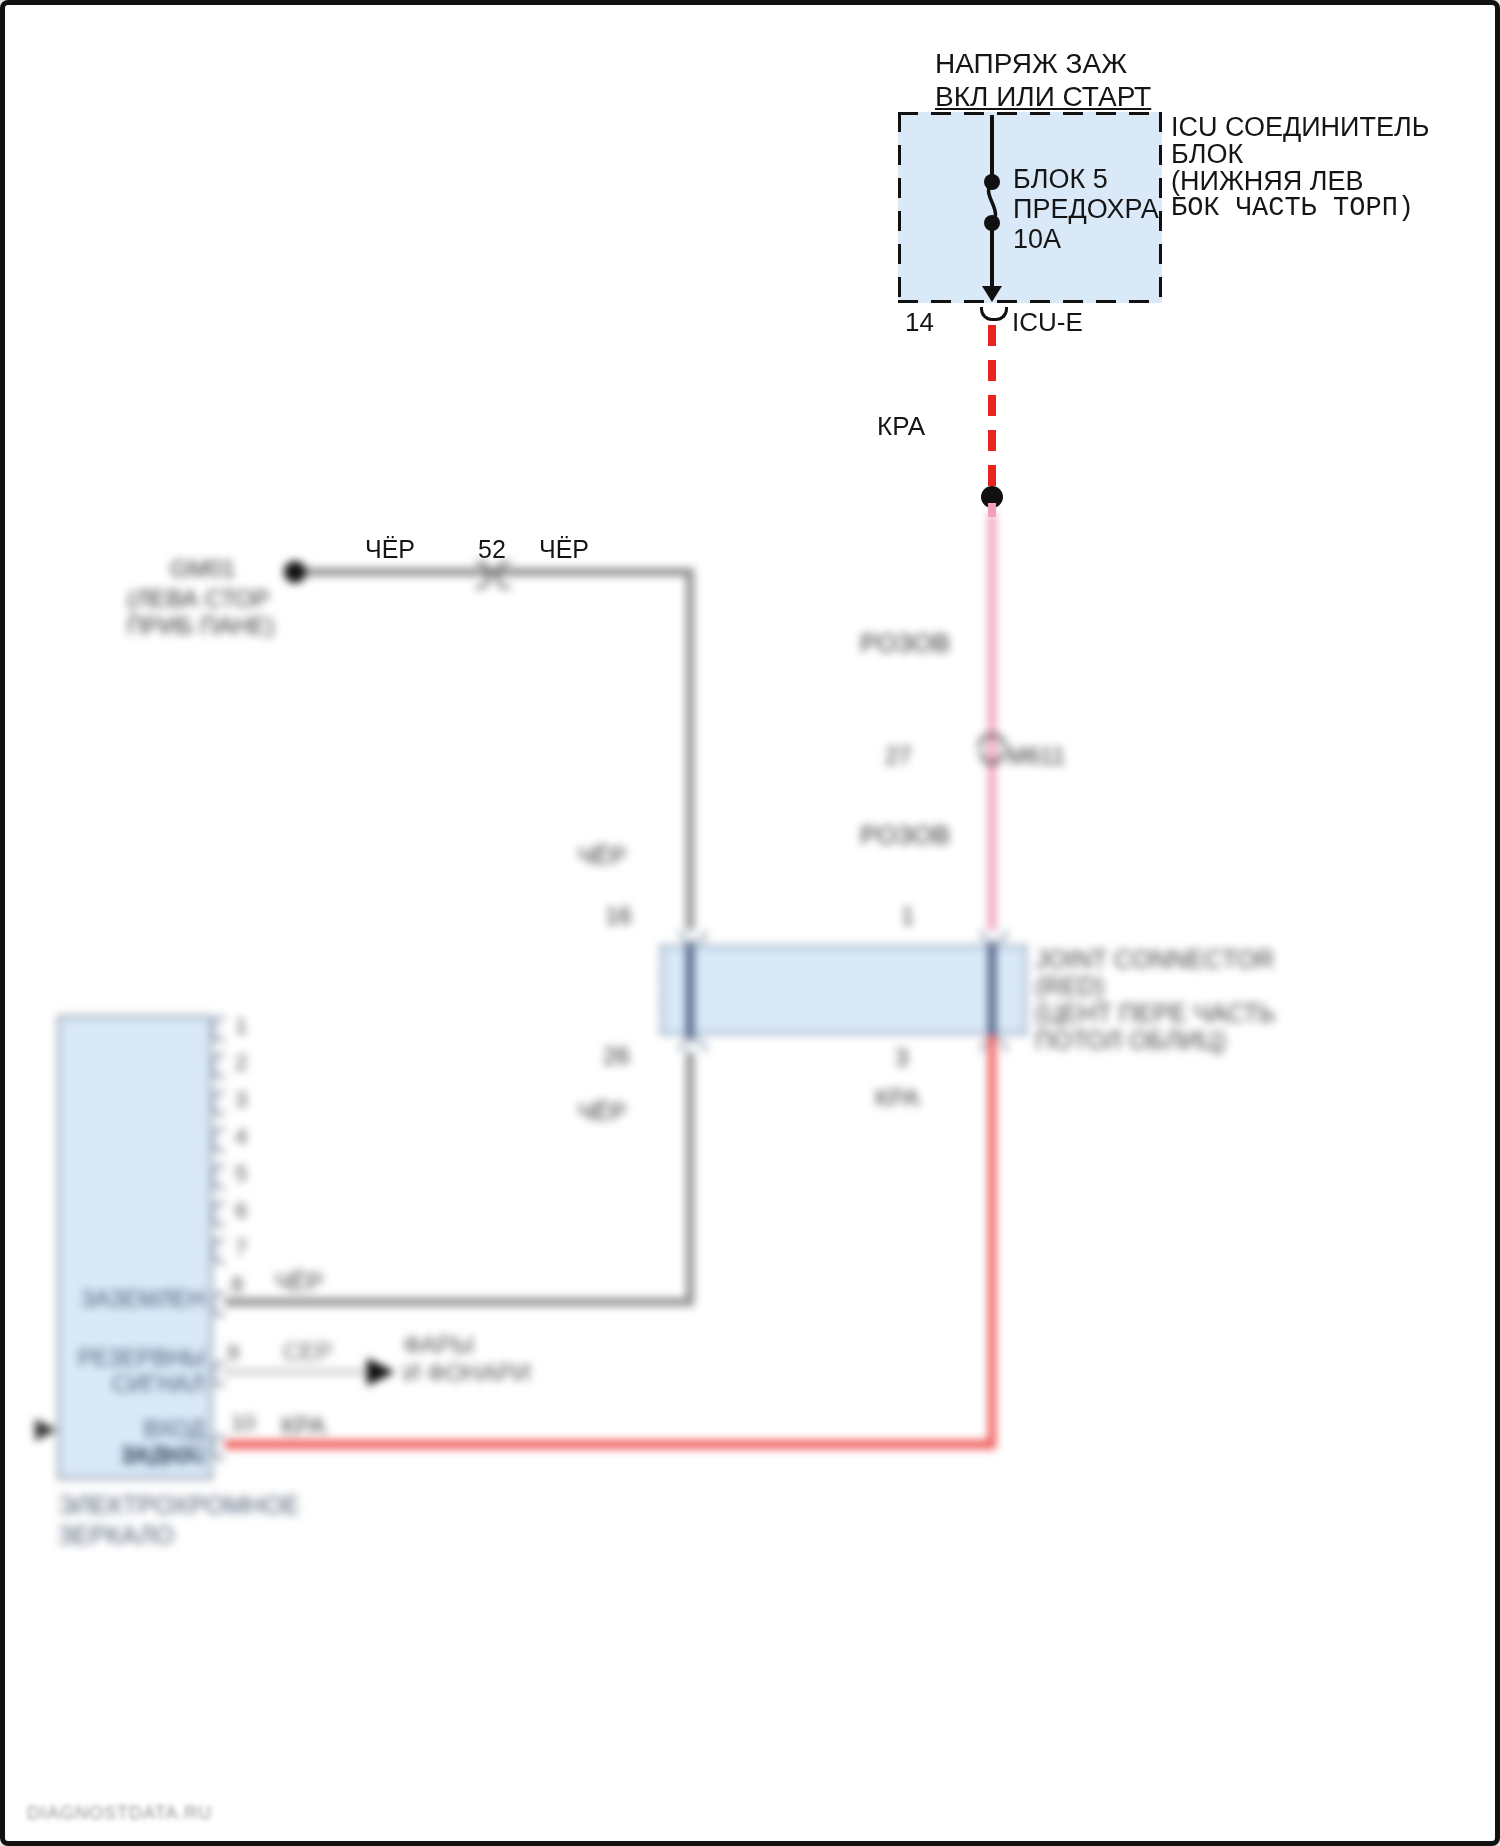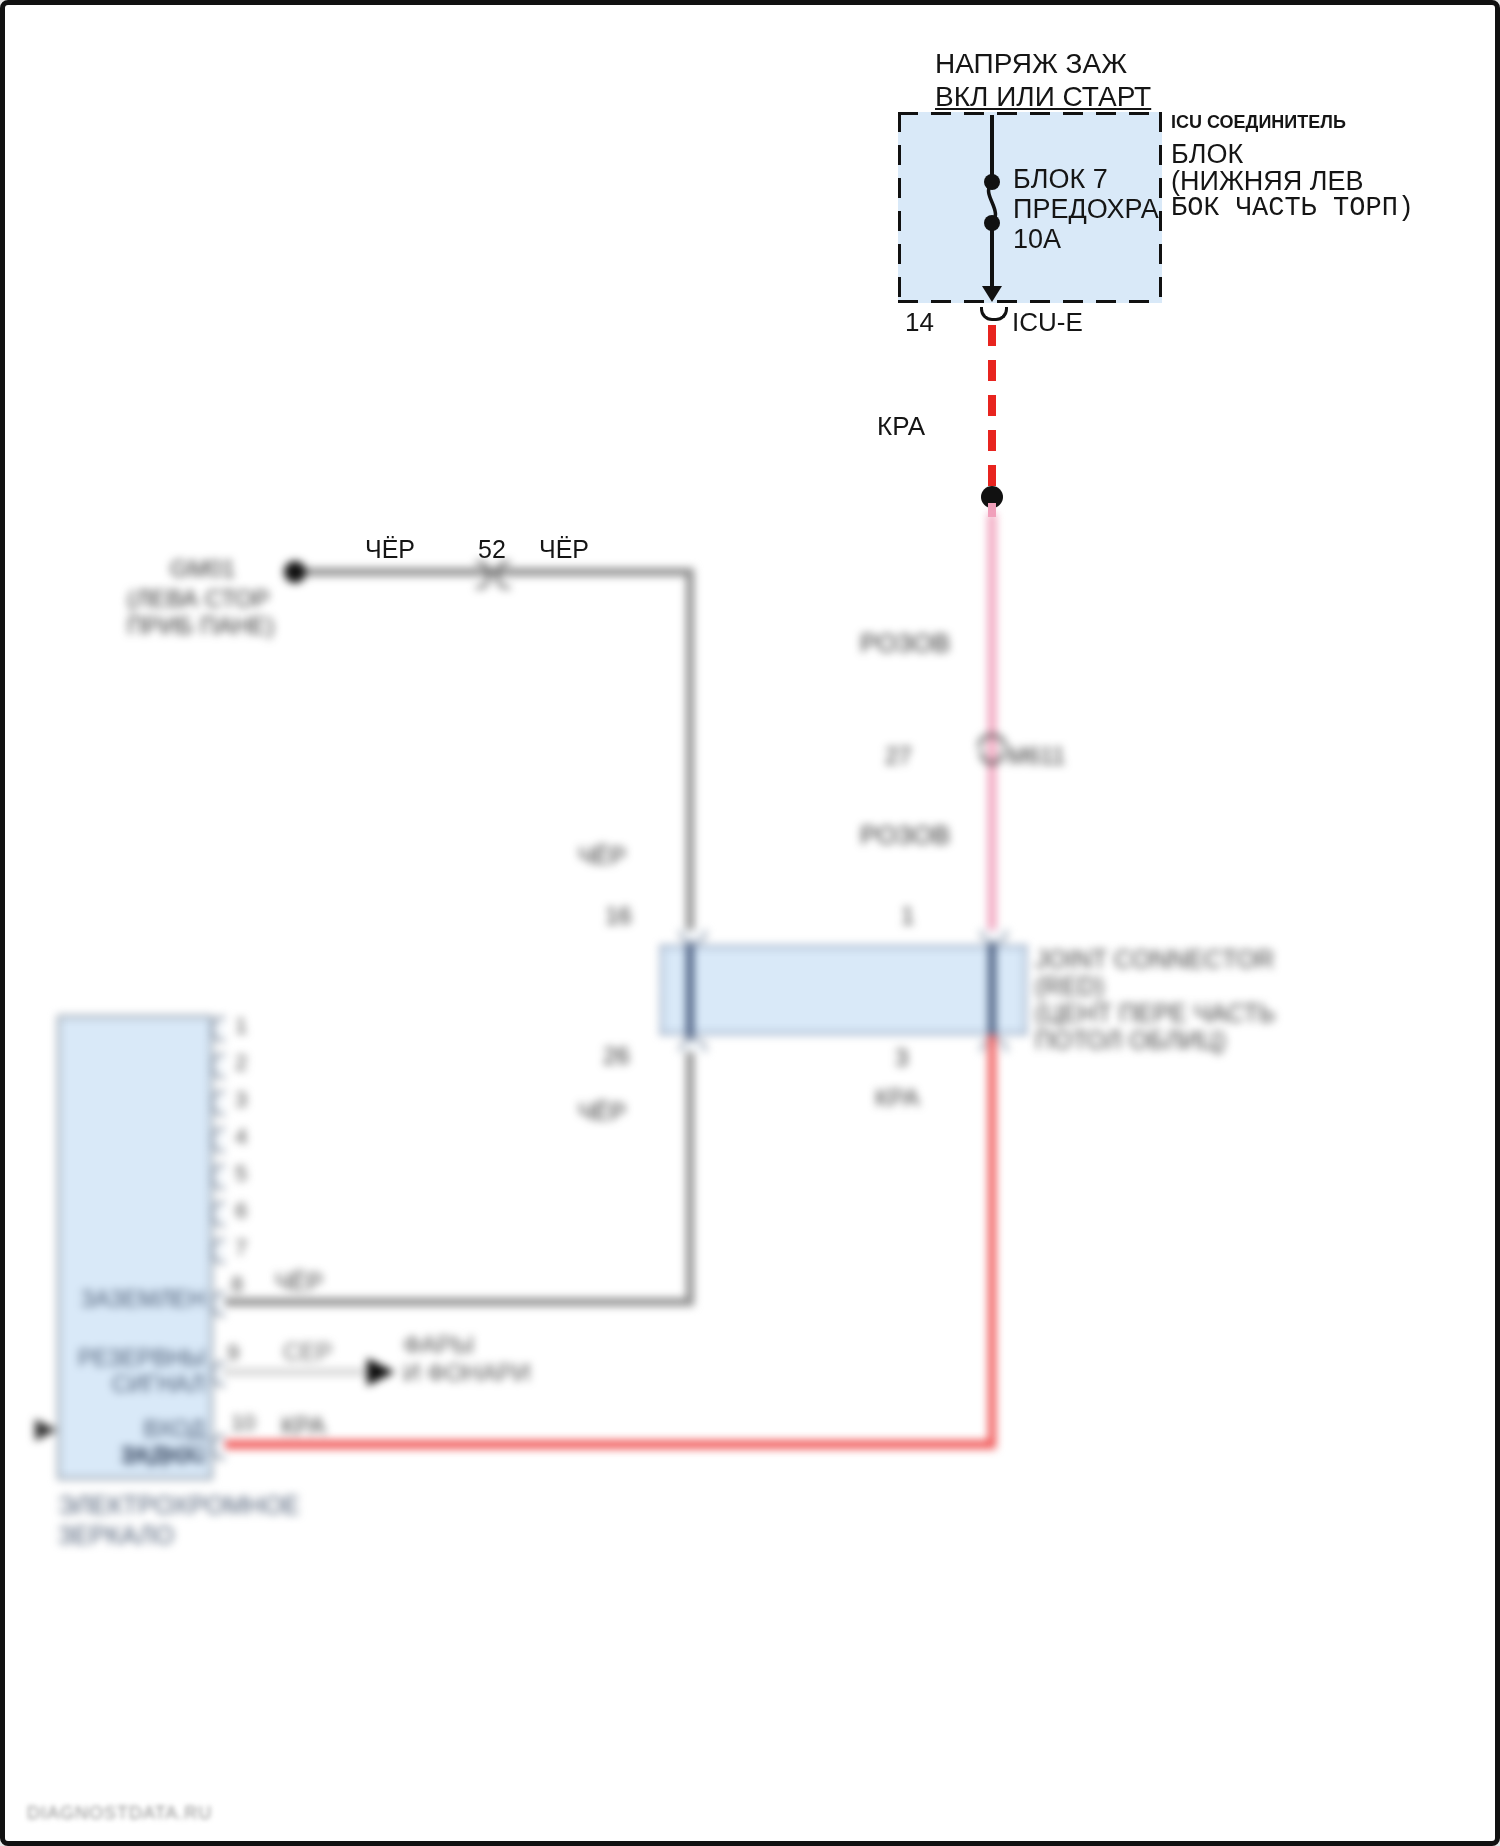--- a/index.html
+++ b/index.html
@@ -59,25 +59,25 @@
 
     <div class="wire" style="left:985px;top:110px;width:4px;height:67px;background:#111;"></div>
     <div class="wire" style="left:985px;top:218px;width:4px;height:65px;background:#111;"></div>
     <div class="fdot" style="left:979px;top:169px;"></div>
     <div class="fdot" style="left:979px;top:210px;"></div>
     <svg class="abs" style="left:973px;top:177px;" width="28" height="42" viewBox="0 0 28 42">
       <path d="M14 1 C 2 12, 26 28, 14 41" stroke="#111" stroke-width="3.5" fill="none"></path>
     </svg>
     <div class="arrow-down" style="left:977px;top:281px;"></div>
 
-    <div class="abs txt" style="left:1008px;top:160px;font-size:27px;">БЛОК 7</div>
+    <div class="abs txt" style="left:1008px;top:160px;font-size:27px;">БЛОК 5</div>
     <div class="abs txt" style="left:1008px;top:190px;font-size:27px;">ПРЕДОХРА</div>
     <div class="abs txt" style="left:1008px;top:220px;font-size:27px;">10А</div>
 
-    <div class="abs txt" style="left:1166px;top:108px;font-size:18px;font-weight:bold;">ICU СОЕДИНИТЕЛЬ</div>
+    <div class="abs txt" style="left:1166px;top:108px;font-size:27px;">ICU СОЕДИНИТЕЛЬ</div>
     <div class="abs txt" style="left:1166px;top:135px;font-size:27px;">БЛОК</div>
     <div class="abs txt" style="left:1166px;top:162px;font-size:27px;">(НИЖНЯЯ ЛЕВ</div>
     <div class="abs txt" style="left:1166px;top:189px;font-size:27px;font-family:Liberation Mono, monospace;">БОК ЧАСТЬ ТОРП)</div>
 
     <div class="abs txt tr" style="left:900px;top:303px;width:70px;font-size:26px;">14</div>
     <div class="cup-up" style="left:975px;top:302px;"></div>
     <div class="abs txt" style="left:1007px;top:303px;font-size:26px;">ICU-E</div>
 
     <div class="wire red-dash" style="left:983px;top:320px;width:8px;height:163px;"></div>
     <div class="abs txt tr" style="left:872px;top:407px;width:100px;font-size:26px;">КРА</div>

